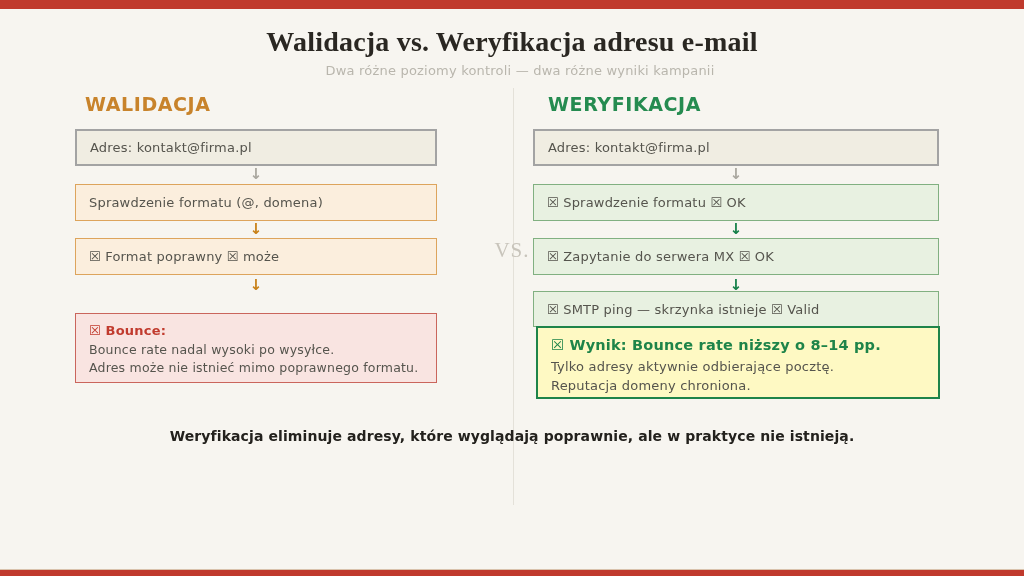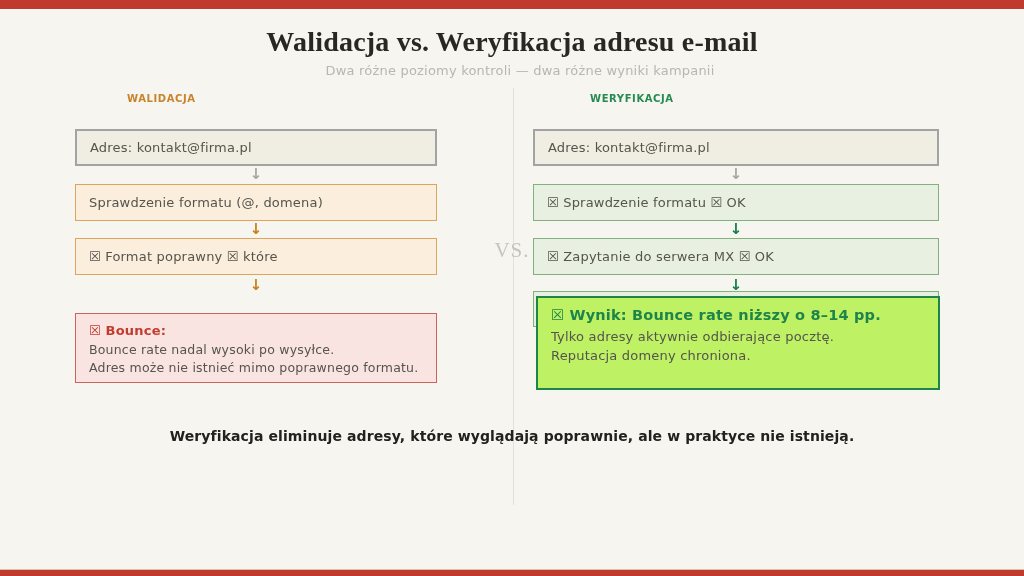--- a/index.html
+++ b/index.html
@@ -17,21 +17,21 @@
     position:absolute; top:26px; left:0; width:100%;
     text-align:center; font-family:"Liberation Serif", serif;
     font-size:28px; font-weight:600; color:#2a2722; letter-spacing:.2px;
   }
   .subtitle {
     position:absolute; top:63px; left:8px; width:100%;
     text-align:center; font-size:13px; color:#b9b6ad; letter-spacing:.2px;
   }
 
   .col-heading {
-    position:absolute; top:93px; font-size:10px; font-weight:bold; letter-spacing:.6px;margin-left:42px;
+    position:absolute; top:93px; font-size:19px; font-weight:bold; letter-spacing:.6px;
   }
   .col-heading.orange { left:85px; color:#c8832b; }
   .col-heading.green  { left:548px; color:#258b50; }
 
   .divider { position:absolute; left:513px; top:88px; width:1px; height:417px; background:#e4e1d9; }
   .vs {
     position:absolute; left:490px; top:238px; width:44px; text-align:center;
     font-family:"Liberation Serif", serif; font-size:21px; color:#c8c4bb; letter-spacing:1px;
   }
 
@@ -61,22 +61,22 @@
   .callout .co-head { font-size:13px; font-weight:bold; margin-bottom:3px; }
   .callout .co-line { font-size:12.5px; color:#55544d; line-height:18px; }
 
   .problem-box {
     left:75px; top:313px; width:362px; height:70px;
     background:#f9e4e1; border:1px solid #ca655c;
   }
   .problem-box .co-head { color:#c13b2e; }
 
   .result-box {
-    left:536px; top:296px; width:404px; height:94px;
-    background:#bef264; border:2px solid #1e8449; z-index:2;
+    left:536px; top:326px; width:404px; height:73px;
+    background:#fef9c3; border:2px solid #1e8449; z-index:2;
   }
   .result-box .co-head { color:#1e8449; font-size:14.5px; margin-bottom:4px; }
   .result-box .co-line { font-size:13px; line-height:19px; }
 
   .footer-note {
     position:absolute; top:428px; left:0; width:100%; text-align:center;
     font-size:14px; font-weight:bold; color:#23211d; letter-spacing:.1px; z-index:3;
   }
 </style>
 </head>
@@ -93,21 +93,21 @@
   <div class="vs">VS.</div>
 
   <div class="col-heading orange">WALIDACJA</div>
 
   <div class="box col-l b-neutral" style="top:129px">Adres: kontakt@firma.pl</div>
   <span class="arrow l gray" style="top:167px">↓</span>
 
   <div class="box col-l b-orange" style="top:184px">Sprawdzenie formatu (@, domena)</div>
   <span class="arrow l orange" style="top:222px">↓</span>
 
-  <div class="box col-l b-orange" style="top:238px">☒  Format poprawny ☒ które</div>
+  <div class="box col-l b-orange" style="top:238px">☒  Format poprawny ☒ może</div>
   <span class="arrow l orange" style="top:278px">↓</span>
 
   <div class="callout problem-box">
     <div class="co-head">☒ Bounce:</div>
     <div class="co-line">Bounce rate nadal wysoki po wysyłce.</div>
     <div class="co-line">Adres może nie istnieć mimo poprawnego formatu.</div>
   </div>
 
   <div class="col-heading green">WERYFIKACJA</div>
 

